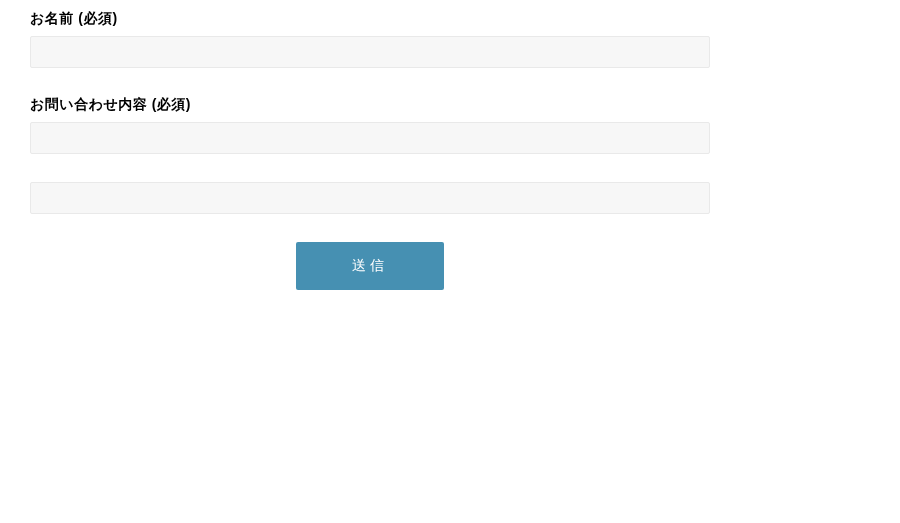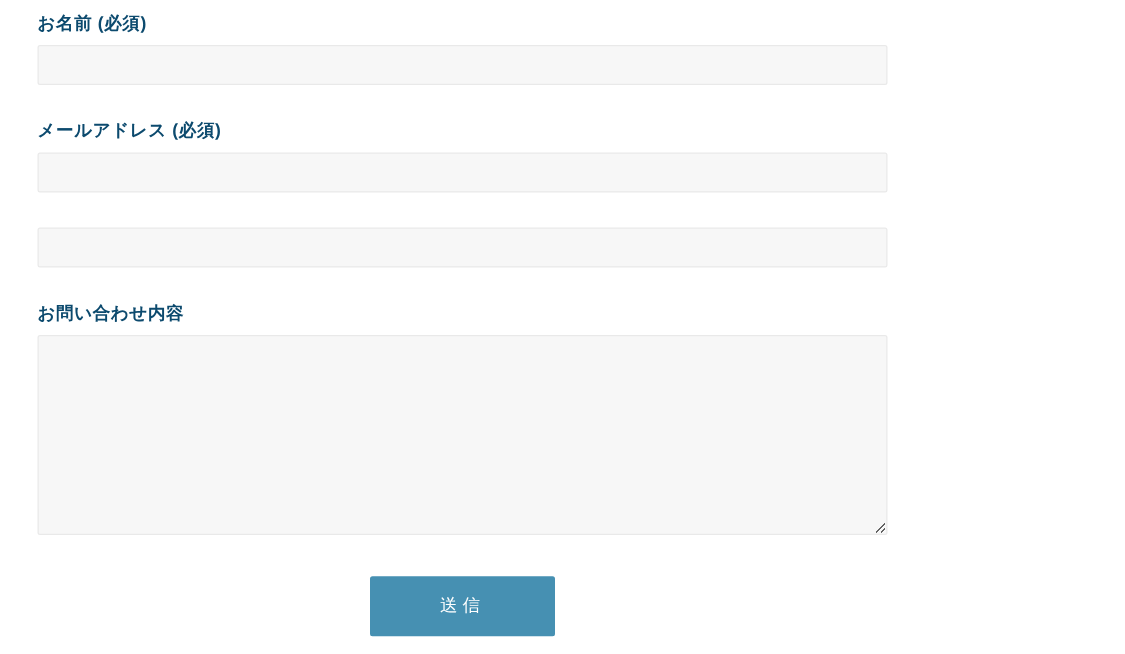--- a/index.html
+++ b/index.html
@@ -10,21 +10,21 @@
       height: 523px;
       padding: 10px 30px 0 30px;
       color: #000000;
     }
     .form-wrap { width: 680px; }
     .form-group { margin-bottom: 28px; }
     .form-label {
       display: block;
       font-size: 14px;
       font-weight: 700;
-      color: #0c4a6e;
+      color: #000000;
       margin-bottom: 8px;
       letter-spacing: 0.5px;
     }
     .form-input {
       width: 100%;
       height: 32px;
       background: #f7f7f7;
       border: 1px solid #e9e9e9;
       border-radius: 2px;
       padding: 6px 8px;
@@ -57,30 +57,26 @@
 <body>
 
 <div class="form-wrap">
 
   <div class="form-group">
     <label class="form-label">お名前 (必須)</label>
     <input type="text" class="form-input" value="" style="">
   </div>
 
   <div class="form-group">
-    <label class="form-label">メールアドレス (必須)</label>
+    <label class="form-label">お問い合わせ内容 (必須)</label>
     <input type="text" class="form-input" value="" style="">
   </div>
 
   <div class="form-group">
     <input type="text" class="form-input" value="" style="">
   </div>
 
-  <div class="form-group">
-    <label class="form-label">お問い合わせ内容</label>
-    <textarea class="form-textarea" value="" style=""></textarea>
-  </div>
 
   <div class="submit-row">
     <button class="submit-button">送信</button>
   </div>
 
 </div>
 
 </body></html>

